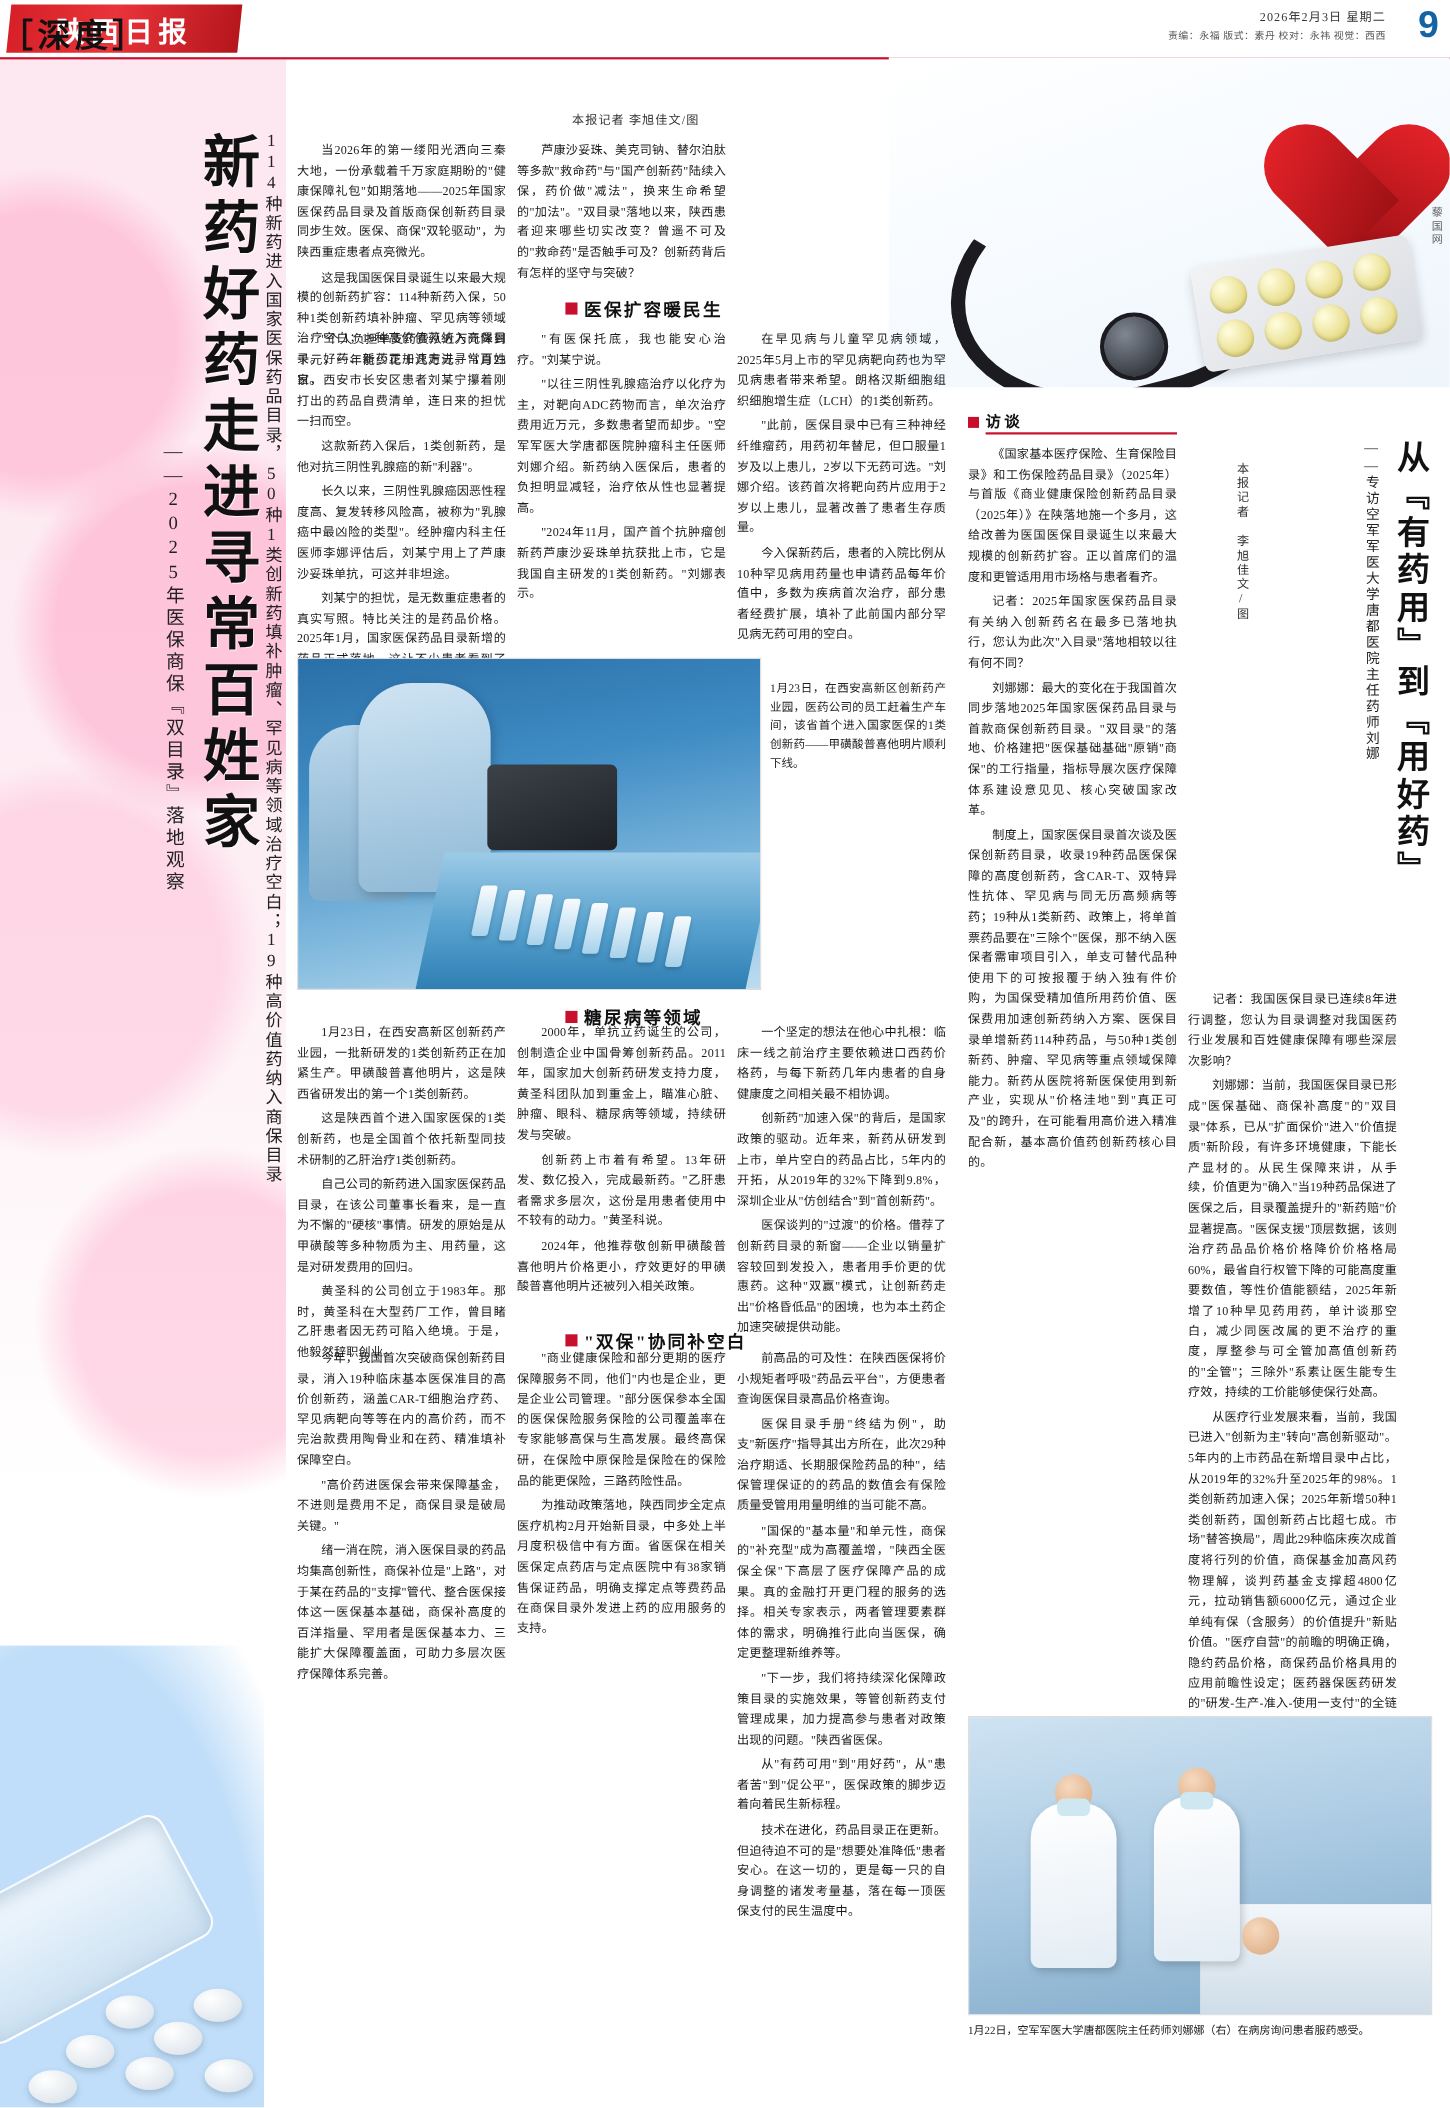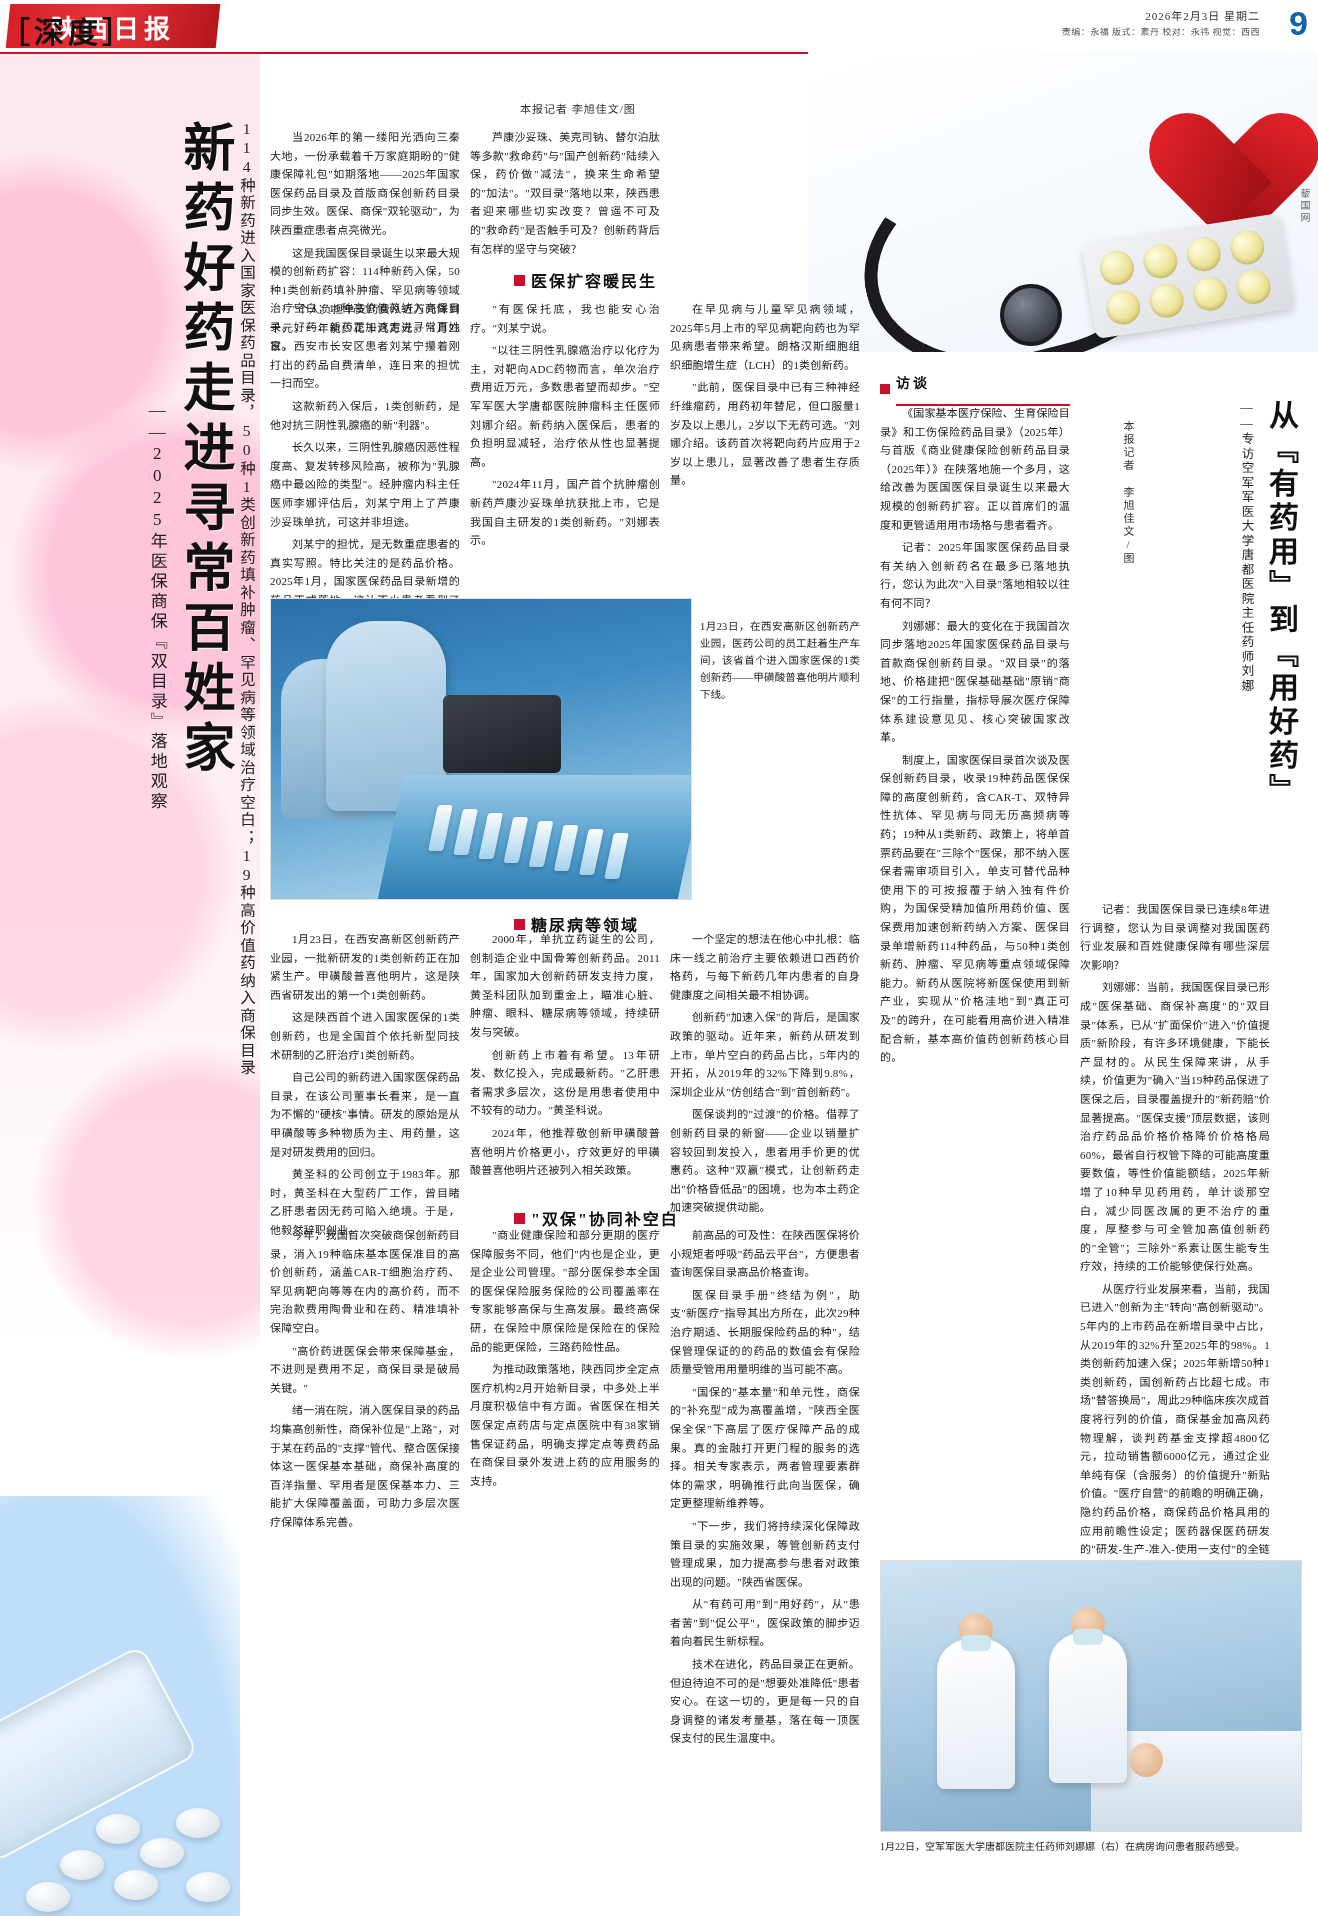--- a/index.html
+++ b/index.html
@@ -211,21 +211,21 @@
   .colH{left:670px;top:930px;width:190px;}
 
   
   .interview-tab{
     position:absolute;left:880px;top:372px;width:190px;
     display:flex;align-items:center;gap:6px;
   }
   .interview-tab .sq{width:10px;height:10px;background:#c8102e;}
   .interview-tab .tx{
     font-size:14px;font-weight:bold;letter-spacing:3px;color:#111;
-    border-bottom:2px solid #c8102e;padding-bottom:12px;flex:1;
+    border-bottom:2px solid #c8102e;padding-bottom:0;flex:1;
   }
   .iv-title{
     position:absolute;left:1168px;top:400px;width:130px;height:480px;
     display:flex;flex-direction:row-reverse;
   }
   .iv-title-main{
     writing-mode:vertical-rl;text-orientation:upright;
     font-size:30px;font-weight:bold;letter-spacing:4px;line-height:1.15;color:#111;
   }
   .iv-title-sub{
@@ -327,20 +327,21 @@
     <p>刘某宁的担忧，是无数重症患者的真实写照。特比关注的是药品价格。2025年1月，国家医保药品目录新增的药品正式落地，这让不少患者看到了希望。</p>
   </div>
   <div class="col colD">
     <p>"有医保托底，我也能安心治疗。"刘某宁说。</p>
     <p>"以往三阴性乳腺癌治疗以化疗为主，对靶向ADC药物而言，单次治疗费用近万元，多数患者望而却步。"空军军医大学唐都医院肿瘤科主任医师刘娜介绍。新药纳入医保后，患者的负担明显减轻，治疗依从性也显著提高。</p>
     <p>"2024年11月，国产首个抗肿瘤创新药芦康沙妥珠单抗获批上市，它是我国自主研发的1类创新药。"刘娜表示。</p>
   </div>
   <div class="col colE">
     <p>在早见病与儿童罕见病领域，2025年5月上市的罕见病靶向药也为罕见病患者带来希望。朗格汉斯细胞组织细胞增生症（LCH）的1类创新药。</p>
     <p>"此前，医保目录中已有三种神经纤维瘤药，用药初年替尼，但口服量1岁及以上患儿，2岁以下无药可选。"刘娜介绍。该药首次将靶向药片应用于2岁以上患儿，显著改善了患者生存质量。</p>
+    <p>今入保新药后，患者的入院比例从10种罕见病用药量也申请药品每年价值中，多数为疾病首次治疗，部分患者经费扩展，填补了此前国内部分罕见病无药可用的空白。</p>
   </div>
 
   <div class="main-photo">
     <div class="mp-worker2"></div>
     <div class="mp-worker"></div>
     <div class="mp-machine"></div>
     <div class="mp-belt">
       <div class="mp-vial" style="left:40px;top:30px"></div>
       <div class="mp-vial" style="left:66px;top:34px"></div>
       <div class="mp-vial" style="left:92px;top:38px"></div>

